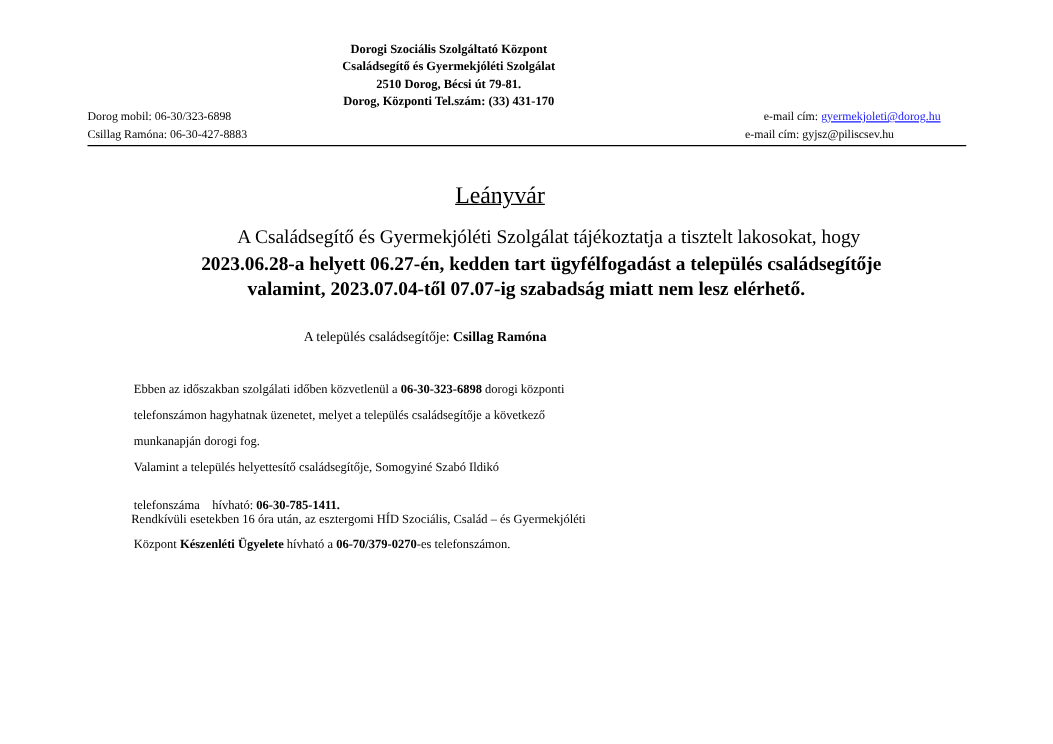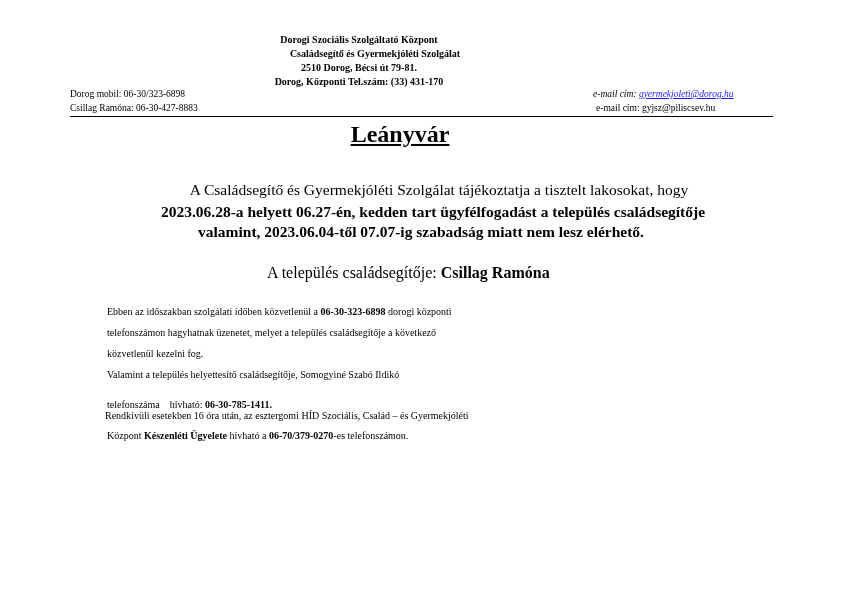--- a/index.html
+++ b/index.html
@@ -6,60 +6,60 @@
   body {
     width: 842px; height: 595px; background: #ffffff; position: relative; overflow: hidden;
     font-family: "Liberation Serif", serif; color: #000;
   }
   .abs { position: absolute; white-space: nowrap; }
   .org { font-size: 10px; font-weight: bold; left: 0; width: 718px; text-align: center; }
   .org-plain { font-weight: bold; }
   .contact { font-size: 9.5px; }
   .email-link { color: #1a1aff; text-decoration: underline; }
   .rule { position: absolute; left: 70px; width: 703px; top: 116px; height: 0; border-top: 1px solid #000; }
-  .title { left: 0; width: 800px; text-align: center; font-size: 24px; font-weight: bold; text-decoration: underline; top: 121px; }
+  .title { left: 0; width: 800px; text-align: center; font-size: 19px; font-weight: normal; text-decoration: underline; top: 146px; }
   .center { left: 0; width: 842px; text-align: center; font-size: 15.5px; }
   .body-line { font-size: 10px; left: 107px; }
   b { font-weight: bold; }
 </style>
 </head>
 <body>
 
 <div>
   <div class="abs org" style="top:34px;">Dorogi Szociális Szolgáltató Központ</div>
-  <div class="abs org" style="top:48px;margin-left:16px;">Családsegítő és Gyermekjóléti Szolgálat</div>
+  <div class="abs org" style="top:48px;">Családsegítő és Gyermekjóléti Szolgálat</div>
   <div class="abs org" style="top:62px;">2510 Dorog, Bécsi út 79-81.</div>
   <div class="abs org org-plain" style="top:76px;">Dorog, Központi Tel.szám: (33) 431-170</div>
 
   <div class="abs contact" style="left:70px; top:89px;">Dorog mobil: 06-30/323-6898</div>
   <div class="abs contact" style="left:70px; top:103px;">Csillag Ramóna: 06-30-427-8883</div>
 
-  <div class="abs contact" style="left:593px; top:89px;font-style:italic;">
+  <div class="abs contact" style="left:611px; top:89px;">
     <span>e-mail cím: </span><a class="email-link">gyermekjoleti@dorog.hu</a>
   </div>
   <div class="abs contact" style="left:596px; top:103px;">e-mail cím: gyjsz@piliscsev.hu</div>
 
   <div class="rule"></div>
 </div>
 
 <div class="abs title">Leányvár</div>
 
 <div class="abs center" style="top:181px; left:18px;">A Családsegítő és Gyermekjóléti Szolgálat tájékoztatja a tisztelt lakosokat, hogy</div>
 <div class="abs center" style="top:203px; font-weight:bold; left:12px;">2023.06.28-a helyett 06.27-én, kedden tart ügyfélfogadást a település családsegítője</div>
-<div class="abs center" style="top:223px; font-weight:bold;">valamint, 2023.06.04-től 07.07-ig szabadság miatt nem lesz elérhető.</div>
+<div class="abs center" style="top:223px; font-weight:bold;">valamint, 2023.07.04-től 07.07-ig szabadság miatt nem lesz elérhető.</div>
 
-<div class="abs" style="top:264px; left:243px; font-size:16px;margin-left:24px;">
+<div class="abs" style="top:264px; left:243px; font-size:11px;">
   <span>A település családsegítője: </span><b>Csillag Ramóna</b>
 </div>
 
 <div class="abs body-line" style="top:306px;">
   <span>Ebben az időszakban szolgálati időben közvetlenül a </span><b>06-30-323-6898</b><span> dorogi központi</span>
 </div>
 <div class="abs body-line" style="top:327px;">telefonszámon hagyhatnak üzenetet, melyet a település családsegítője a következő</div>
-<div class="abs body-line" style="top:348px;">közvetlenül kezelni fog.</div>
+<div class="abs body-line" style="top:348px;">munkanapján dorogi fog.</div>
 
 <div class="abs body-line" style="top:369px;">Valamint a település helyettesítő családsegítője, Somogyiné Szabó Ildikó</div>
 <div class="abs body-line" style="top:388px; white-space:pre;">
 <span>telefonszáma    hívható: </span><b>06-30-785-1411.</b></div>
 
 <div class="abs body-line" style="top:410px; left:105px;">Rendkívüli esetekben 16 óra után, az esztergomi HÍD Szociális, Család – és Gyermekjóléti</div>
 <div class="abs body-line" style="top:430px;">
   <span>Központ </span><b>Készenléti Ügyelete</b><span> hívható a </span><b>06-70/379-0270</b><span>-es telefonszámon.</span>
 </div>
 

